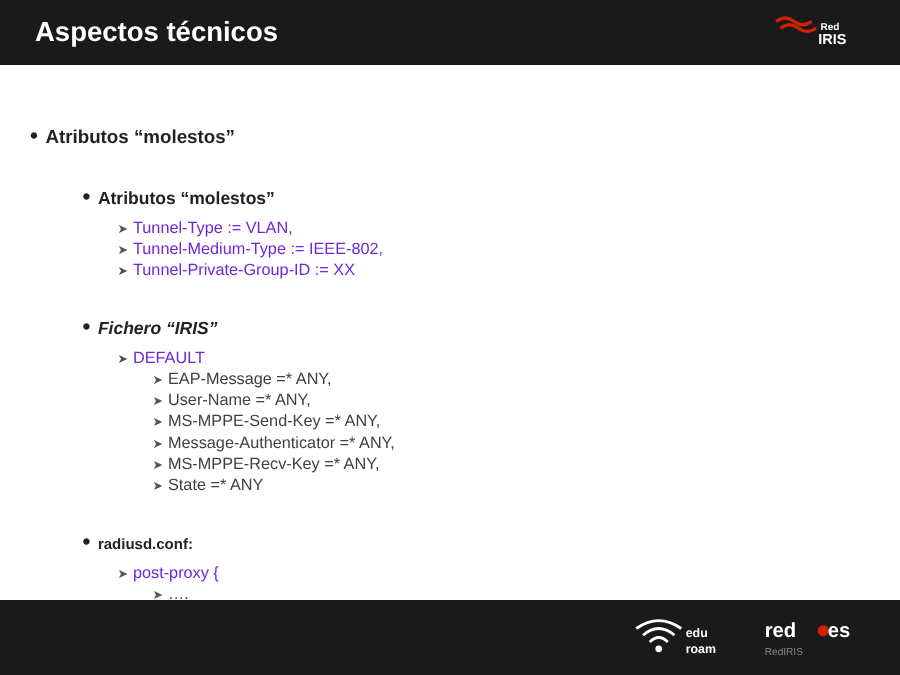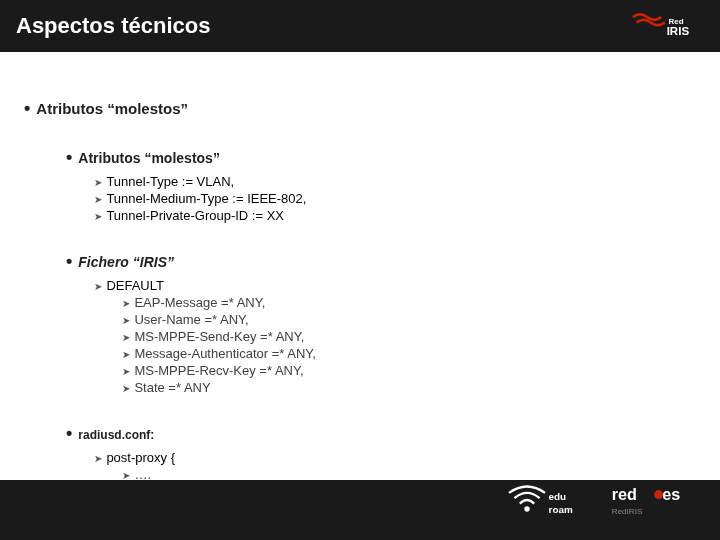--- a/index.html
+++ b/index.html
@@ -8,21 +8,21 @@
       width: 720px;
       height: 540px;
       font-family: Arial, Helvetica, sans-serif;
       background: #ffffff;
       overflow: hidden;
     }
 
     .header {
       background: #1a1a1a;
       color: #ffffff;
-      padding: 10px 16px;
+      padding: 10px 28px;
       display: flex;
       align-items: center;
       justify-content: space-between;
       min-height: 48px;
     }
 
     .header-title {
       font-size: 22px;
       font-weight: bold;
       color: #ffffff;
@@ -87,21 +87,21 @@
     .level3 {
       margin-left: 20px;
     }
 
     .sub-bullet {
       font-size: 13px;
       margin-bottom: 2px;
       display: flex;
       align-items: baseline;
       gap: 4px;
-      color: #000000;
+      color: #6d28d9;
     }
 
     .sub-bullet::before {
       content: "➤";
       font-size: 10px;
       color: #555;
       flex-shrink: 0;
     }
 
     .level4 {
@@ -134,20 +134,21 @@
     }
 
     .footer {
       position: absolute;
       bottom: 0;
       left: 0;
       right: 0;
       height: 60px;
       background: #1a1a1a;
       display: flex;
+      align-items: center;
       justify-content: flex-end;
       padding: 0 20px;
       gap: 20px;
     }
 
     
     .eduroam-logo {
       width: 90px;
       height: 40px;
     }

